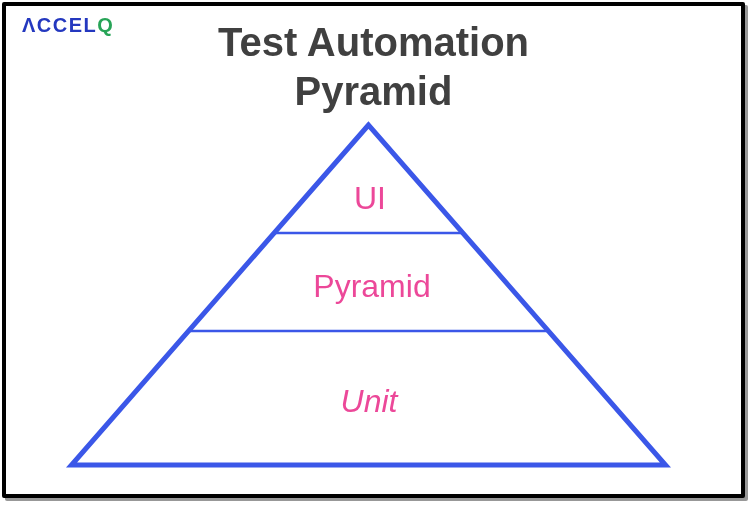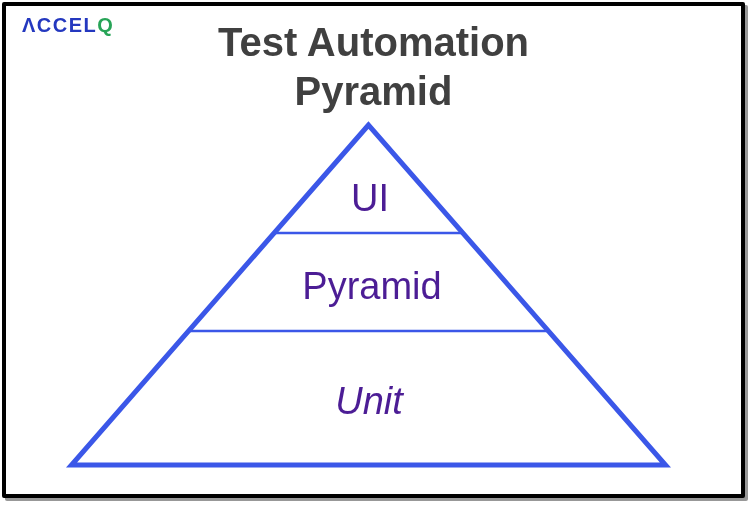--- a/index.html
+++ b/index.html
@@ -48,22 +48,22 @@
   .pyramid-svg {
     position: absolute;
     left: 0;
     top: 0;
     width: 735px;
     height: 488px;
   }
   .layer-label {
     position: absolute;
     transform: translate(-50%, -50%);
-    color: #4c1d95;
-    font-size: 38px;
+    color: #ec4899;
+    font-size: 32px;
     font-weight: 400;
     white-space: nowrap;
   }
   .label-ui      { left: 364px; top: 192px; }
   .label-service { left: 366px; top: 280px; }
   .label-unit    { left: 363px; top: 395px; font-style: italic; }
 </style>
 </head>
 <body>
 

